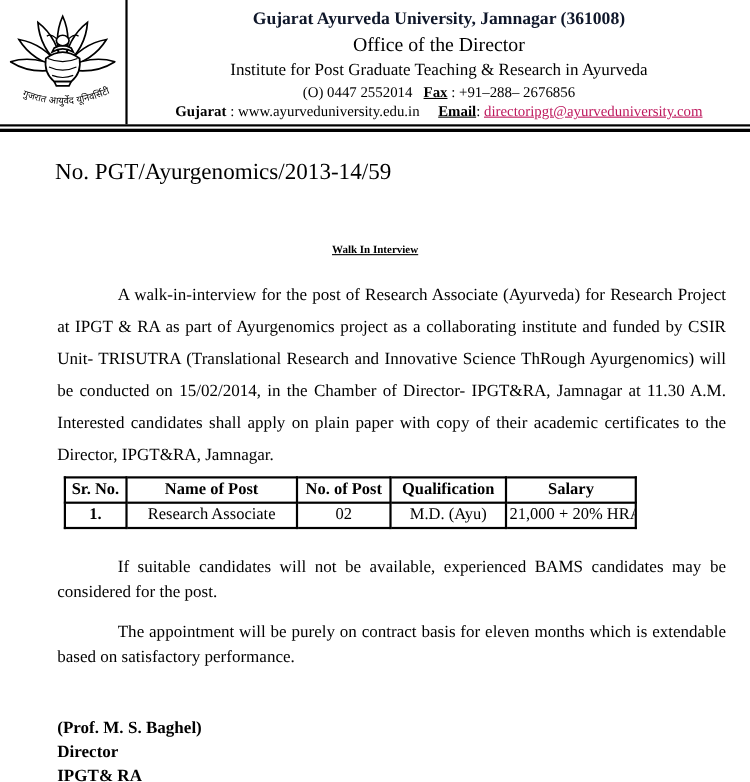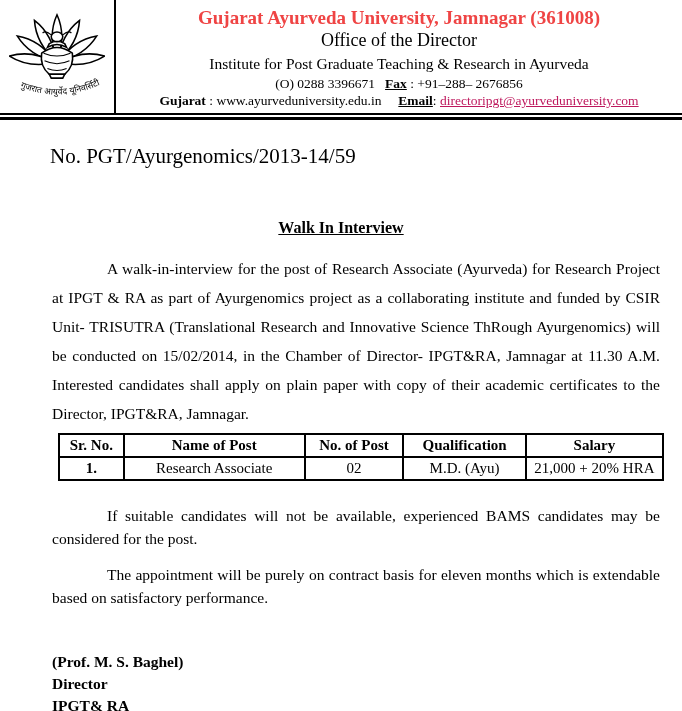--- a/index.html
+++ b/index.html
@@ -8,53 +8,53 @@
     font-family:"Liberation Serif","DejaVu Serif",serif;color:#000;
     overflow:hidden;
   }
   
   .header{display:flex;height:113px;}
   .logo-box{
     width:116px;box-sizing:border-box;border-right:2px solid #000;
     display:flex;align-items:flex-start;justify-content:center;padding-top:7px;
   }
   .header-text{flex:1;text-align:center;padding-top:5px;line-height:1;}
-  .h-university{font-weight:bold;font-size:19px;line-height:25px;color:#ef4444;}
+  .h-university{font-weight:bold;font-size:16px;line-height:25px;color:#0f172a;}
   .h-office{font-weight:normal;font-size:18px;line-height:21px;margin-top:0;}
   .h-institute{font-weight:normal;font-size:15.5px;line-height:18px;margin-top:4px;}
   .h-phone{font-size:13.5px;line-height:16px;margin-top:3px;}
   .h-contact{font-size:13.5px;line-height:16px;margin-top:1px;}
   .lbl-bold{font-weight:bold;}
   .lbl-underline{font-weight:bold;text-decoration:underline;}
   .email-link{color:#be185d;text-decoration:underline;cursor:pointer;}
   .double-rule{height:2px;border-top:2px solid #000;border-bottom:3px solid #000;}
   
   .meta-row{
     display:flex;justify-content:space-between;
     margin:27px 55px 0 50px;font-size:21px;line-height:19px;
   }
   
   .doc-heading{
-    text-align:center;font-weight:bold;font-size:16px;line-height:21px;
+    text-align:center;font-weight:bold;font-size:10px;line-height:21px;
     text-decoration:underline;margin-top:51px;
   }
   
   .para-main{
     margin:16px 22px 0 52px;font-size:15.5px;line-height:29px;
     text-align:justify;text-indent:55px;
   }
   .para-sub{
     margin:0 22px 0 52px;font-size:15.5px;line-height:23px;
     text-align:justify;text-indent:55px;
   }
   .para-sub.first{margin-top:23px;}
   .para-sub.second{margin-top:13px;}
   
   .post-table{
-    border-collapse:collapse;margin:5px 0 0 58px;width:606px;
+    border-collapse:collapse;margin:5px 0 0 58px;width:521px;
     font-size:15px;table-layout:fixed;
   }
   .post-table th,.post-table td{
     border:2px solid #000;text-align:center;padding:1px 2px;height:19px;
     overflow:hidden;white-space:nowrap;
   }
   .post-table th{font-weight:bold;}
   .col-sr{width:10.7%;} .col-name{width:30%;} .col-no{width:16.3%;}
   .col-qual{width:20.3%;} .col-sal{width:22.7%;}
   .cell-bold{font-weight:bold;}
@@ -102,21 +102,21 @@
           <textPath href="#cap-arc" startOffset="4">गुजरात आयुर्वेद यूनिवर्सिटी</textPath>
         </text>
       </svg>
     </div>
 
     <div class="header-text">
       <div class="h-university">Gujarat Ayurveda University, Jamnagar (361008)</div>
       <div class="h-office">Office of the Director</div>
       <div class="h-institute">Institute for Post Graduate Teaching &amp; Research in Ayurveda</div>
       <div class="h-phone">
-        <span>(O) 0288 3396671</span>&nbsp;&nbsp;
+        <span>(O) 0447 2552014</span>&nbsp;&nbsp;
         <span class="lbl-underline">Fax</span>
         <span>: +91–288– 2676856</span>
       </div>
       <div class="h-contact">
         <span class="lbl-bold">Gujarat</span>
         <span>: www.ayurveduniversity.edu.in</span>&nbsp;&nbsp;&nbsp;&nbsp;
         <span class="lbl-underline">Email</span><span>:</span>
         <a class="email-link">directoripgt@ayurveduniversity.com</a>
       </div>
     </div>

